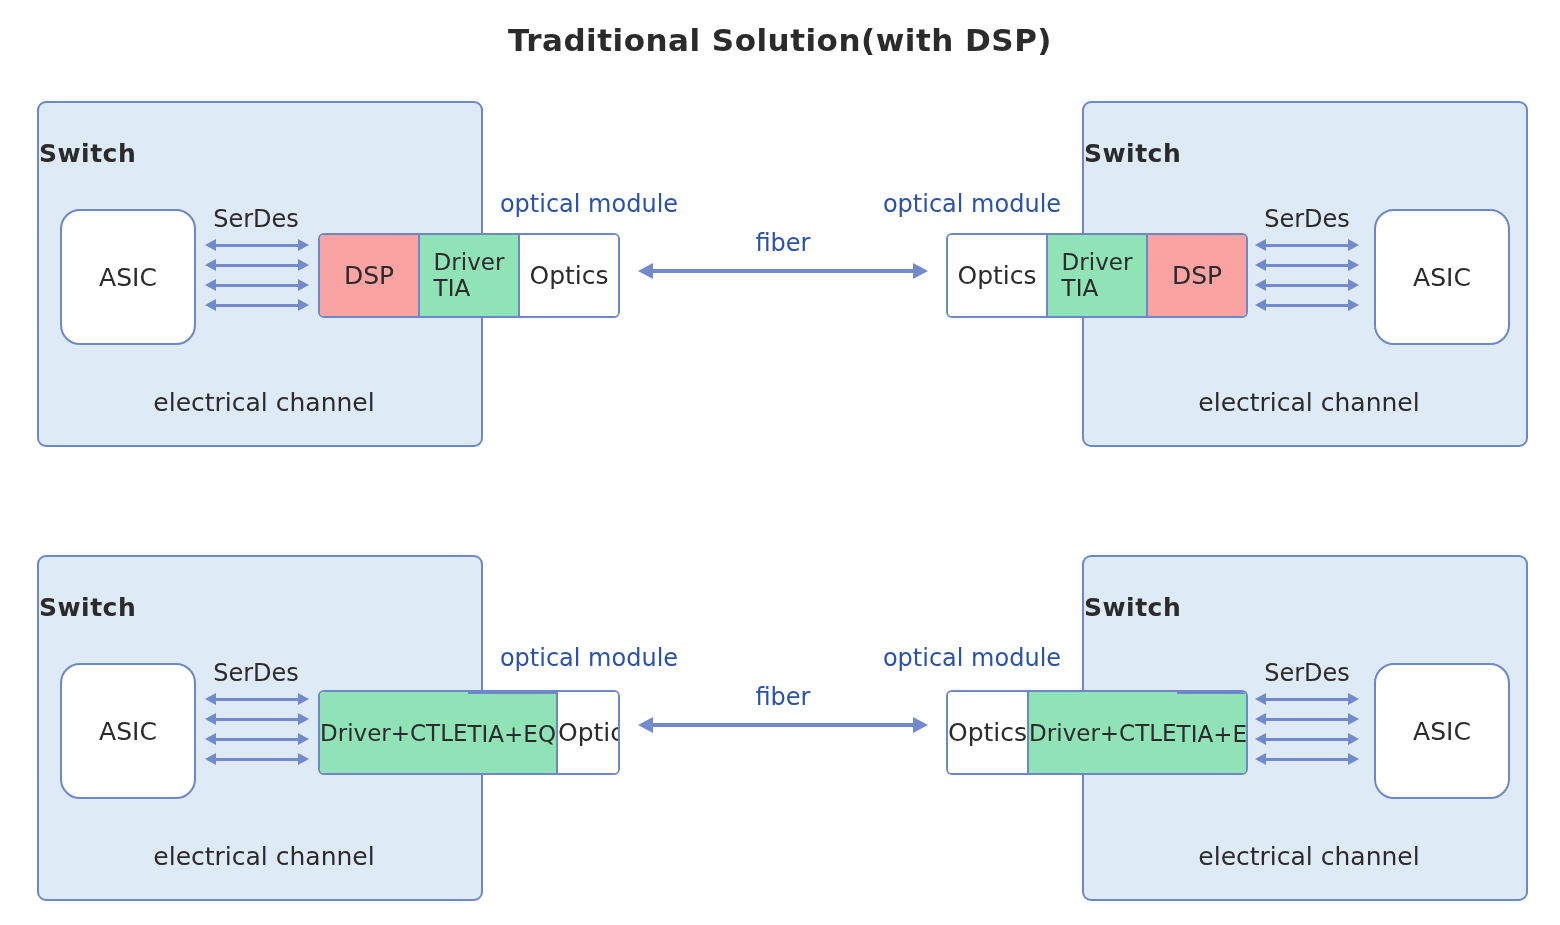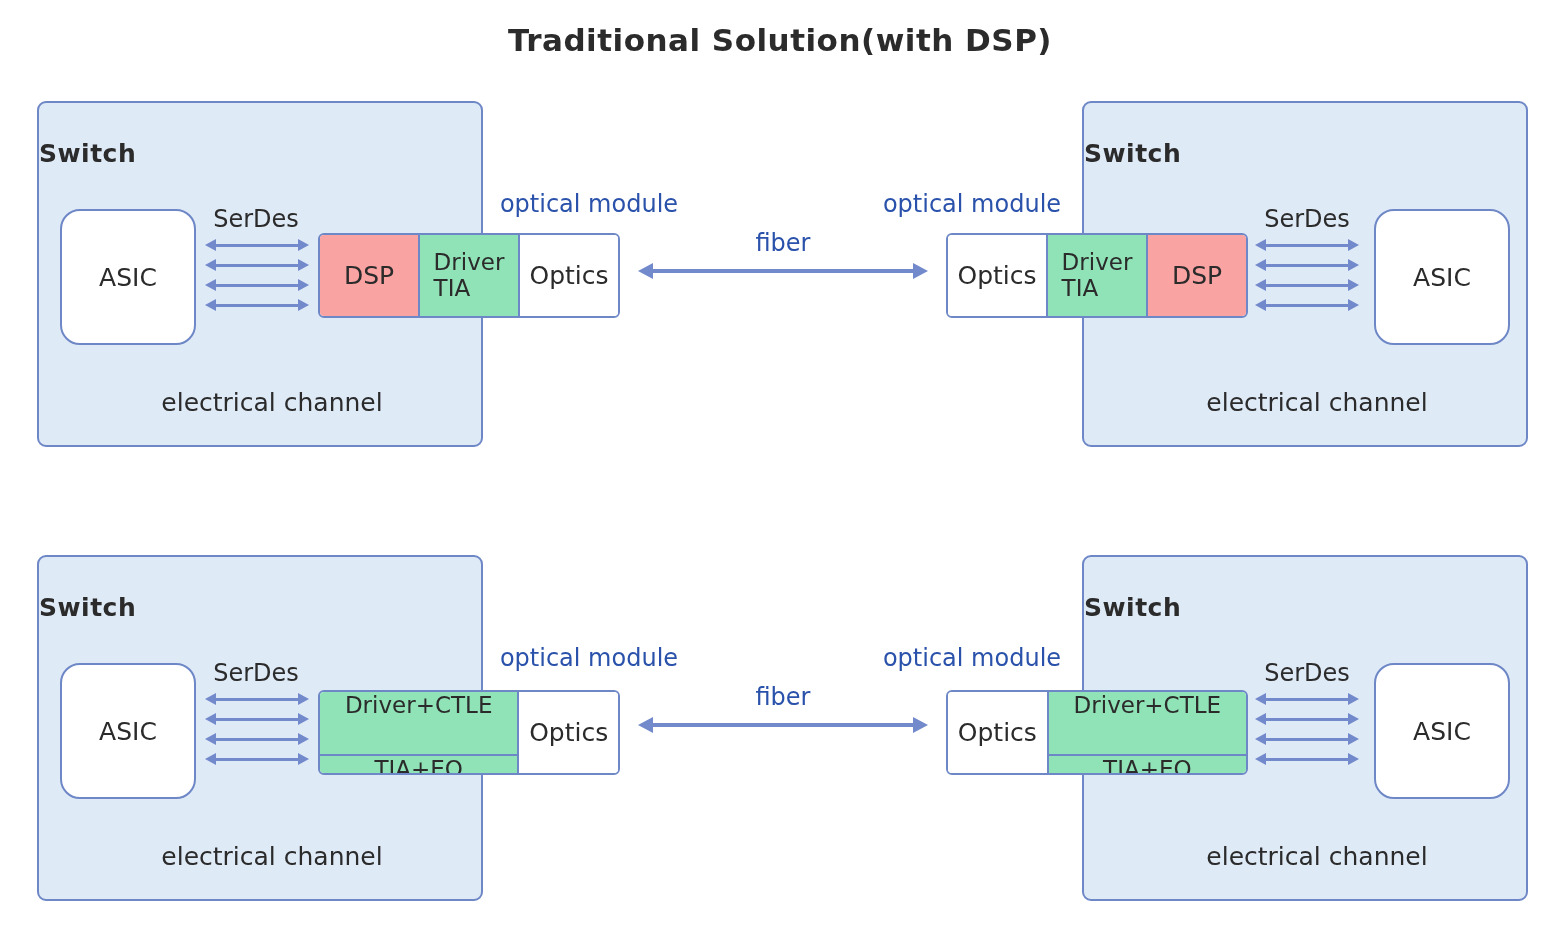--- a/index.html
+++ b/index.html
@@ -25,21 +25,21 @@
     position:absolute;width:446px;height:346px;
     background:var(--switch-fill);
     border:2.5px solid var(--border-blue);
     border-radius:9px;
   }
   .switch-title{
     position:absolute;top:36px;left:0;width:100%;text-align:left;
     font-size:25px;font-weight:bold;color:var(--text-dark);letter-spacing:0.5px;
   }
   .elec-label{
-    position:absolute;top:285px;left:12px;width:100%;text-align:center;
+    position:absolute;top:285px;left:4px;width:100%;text-align:center;
     font-size:25px;color:var(--text-dark);
   }
   .asic-box{
     position:absolute;width:136px;height:136px;
     background:#fff;border:2.5px solid var(--border-blue);border-radius:20px;
     display:flex;align-items:center;justify-content:center;
     font-size:25px;color:var(--text-dark);
   }
 
   .blue-label{
@@ -55,21 +55,21 @@
   .seg{
     flex:1 1 0;display:flex;align-items:center;justify-content:center;
     font-size:25px;color:var(--text-dark);
   }
   .seg + .seg, .seg + .stackcol, .stackcol + .seg{border-left:2px solid var(--border-blue);}
   .seg.pink{background:var(--pink);}
   .seg.green{background:var(--green);}
   .seg.white{background:#fff;}
   .stack2{display:flex;flex-direction:column;align-items:flex-start;line-height:1.12;font-size:23px;color:var(--text-dark);}
   .stackcol{
-    flex:2 1 0;display:flex;flex-direction:column;background:var(--green);gap:36px;
+    flex:2 1 0;display:flex;flex-direction:row;background:var(--green);
   }
   .stackrow{
     flex:1 1 0;display:flex;align-items:center;justify-content:center;
     font-size:23px;color:var(--text-dark);
   }
   .stackrow + .stackrow{border-top:2px solid var(--border-blue);}
 
   .arrow2{position:absolute;height:3px;background:var(--arrow-blue);z-index:4;}
   .arrow2::before,.arrow2::after{
     content:"";position:absolute;top:50%;margin-top:-6.5px;width:0;height:0;

